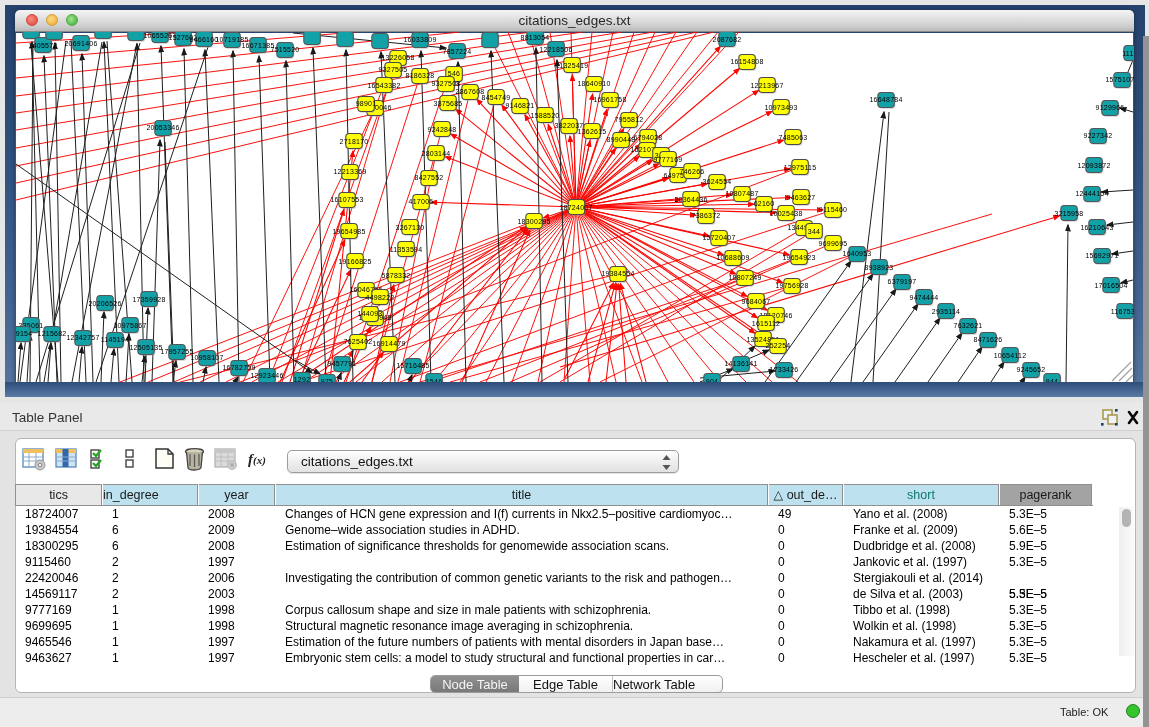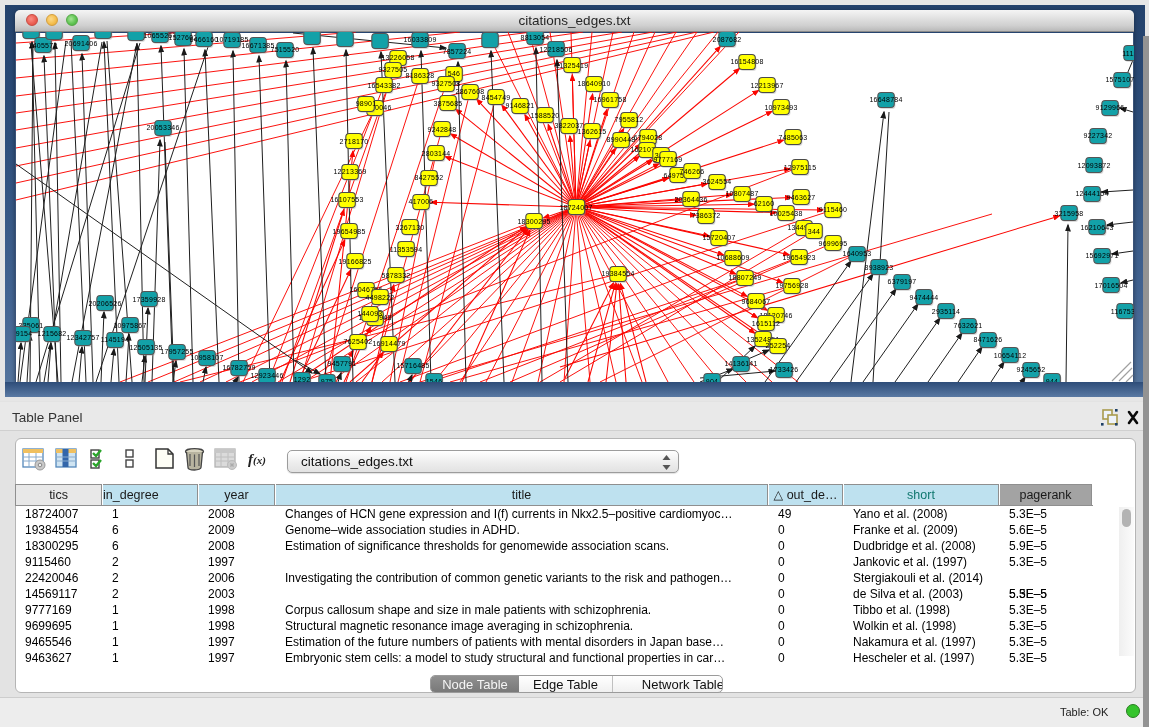--- a/index.html
+++ b/index.html
@@ -745,17 +745,17 @@
     <div style="position:absolute;left:853px;top:0;width:146px;height:16px;overflow:hidden;white-space:nowrap">Hescheler et al. (1997)</div>
     <div style="position:absolute;left:1009px;top:0;width:83px;height:16px;overflow:hidden;white-space:nowrap">5.3E–5</div>
   </div>
 
 <div class="abs" style="left:1119px;top:507px;width:15px;height:149px;background:linear-gradient(90deg,#efefef,#fbfbfb)"></div>
 <div class="abs" style="left:1122px;top:509px;width:9px;height:18px;background:#b3b3b3;border-radius:5px"></div>
 
 <div class="abs" style="left:430px;top:675px;width:293px;height:18px;border:1px solid #9b9b9b;border-radius:5px;background:linear-gradient(#ffffff,#f0f0f0);overflow:hidden;font-size:13px">
   <div class="abs" style="left:0;top:0;width:88px;height:18px;background:linear-gradient(#909090,#767676);color:#f5f5f5;text-align:center;line-height:17px">Node Table</div>
   <div class="abs" style="left:88px;top:0;width:94px;height:18px;color:#111;text-align:center;line-height:17px;border-right:1px solid #c0c0c0">Edge Table</div>
-  <div class="abs" style="left:182px;top:0;width:111px;height:18px;color:#111;text-align:right;line-height:17px">Network Table</div>
+  <div class="abs" style="left:182px;top:0;width:111px;height:18px;color:#111;text-align:left;line-height:17px">Network Table</div>
 </div>
 
 <div class="abs" style="left:0;top:697px;width:1149px;height:30px;background:#ededed;border-top:1px solid #cdcdcd"></div>
 <div class="abs" style="left:1060px;top:706px;font-size:11px;color:#222">Table: OK</div>
 <div class="abs" style="left:1126px;top:704px;width:14px;height:14px;border-radius:7px;background:#35c42c;border:1.5px solid #2a7d22"></div>
 </body></html>

